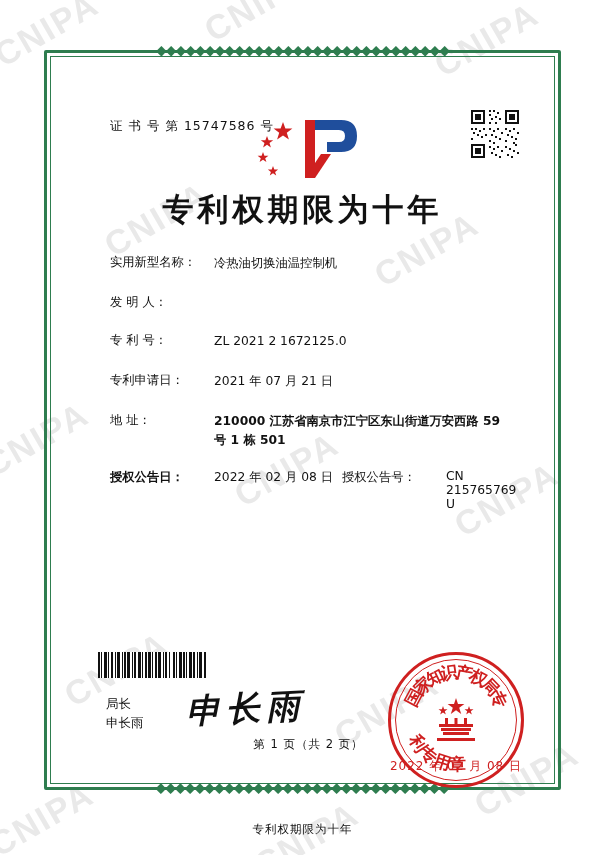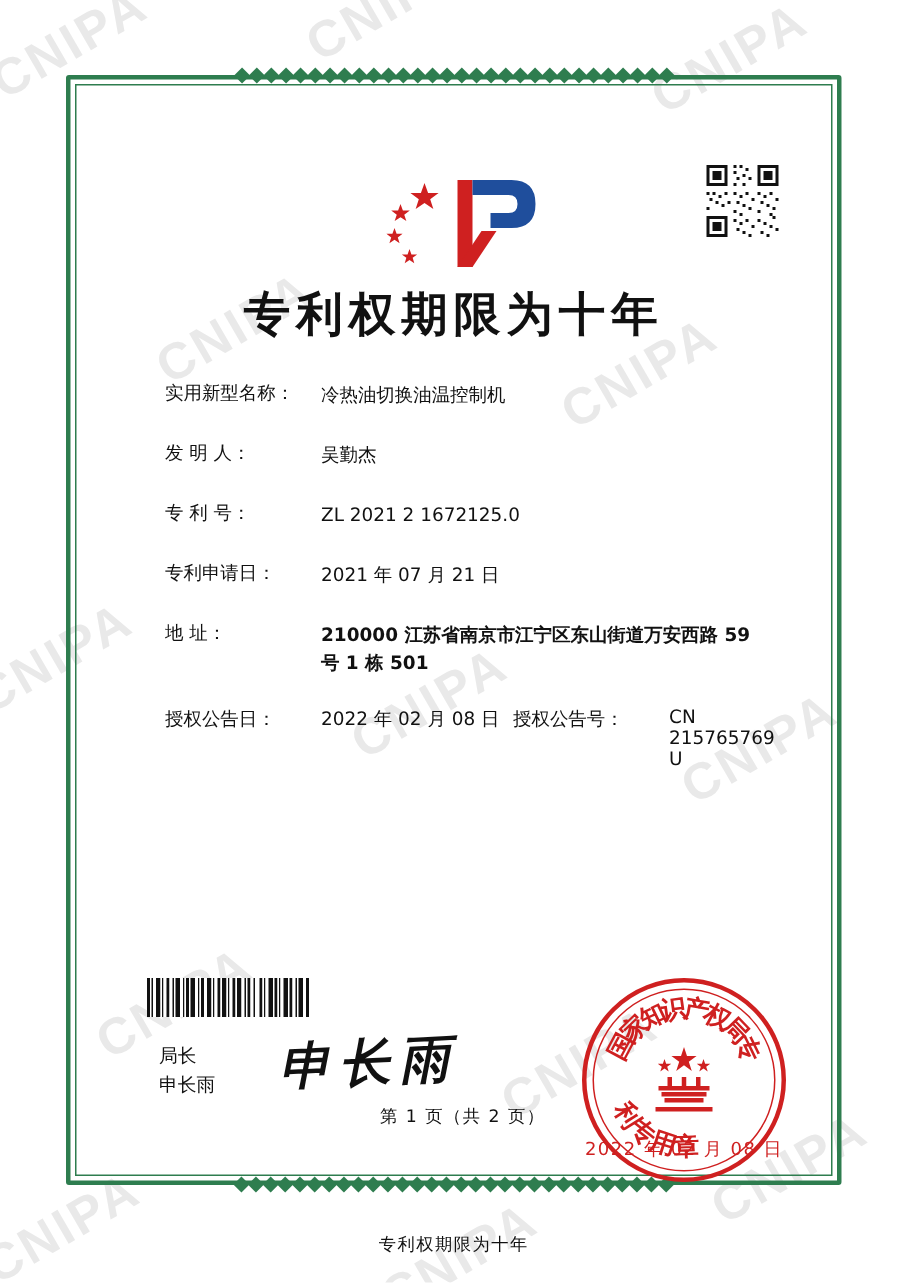--- a/index.html
+++ b/index.html
@@ -167,21 +167,21 @@
   }
   .row.addr { margin-bottom: 19px; justify-content: center; }
   .row.addr .val { max-width: 330px; font-weight: bold; }
 
   .grantrow {
     display: flex;
     align-items: flex-start;
     margin-bottom: 8px;
     font-size: 12.3px;
   }
-  .grantrow .g1lbl { width: 104px; flex: 0 0 104px; }
+  .grantrow .g1lbl { width: 104px; flex: 0 0 104px; font-weight: bold; }
   .grantrow .g1val { flex: 0 0 128px; }
   .grantrow .g2lbl { flex: 0 0 104px; }
   .grantrow .g2val { flex: 1; }
 
   
   .paras {
     position: absolute;
     left: 52px;
     right: 42px;
     top: 437px;
@@ -321,20 +321,21 @@
 
 <div class="cert">
   <div class="border-outer"></div>
   <div class="border-inner"></div>
 
   <div class="deco-top">◆◆◆◆◆◆◆◆◆◆◆◆◆◆◆◆◆◆◆◆◆◆◆◆◆◆◆◆◆◆</div>
   <div class="deco-bottom">◆◆◆◆◆◆◆◆◆◆◆◆◆◆◆◆◆◆◆◆◆◆◆◆◆◆◆◆◆◆</div>
 
   <div class="content">
 
+    <div class="cert-no">证 书 号 第 15747586 号</div>
 
     <div class="qr">
       <svg viewBox="0 0 52 52" width="52" height="52" aria-hidden="true">
         <rect x="0" y="0" width="52" height="52" fill="#ffffff"></rect>
         <g fill="#111111">
           <rect x="2" y="2" width="14" height="14"></rect>
             <rect x="4" y="4" width="10" height="10" fill="#fff"></rect>
             <rect x="6" y="6" width="6" height="6"></rect>
           <rect x="36" y="2" width="14" height="14"></rect>
             <rect x="38" y="4" width="10" height="10" fill="#fff"></rect>
@@ -414,21 +415,20 @@
 
     <div class="title">专利权期限为十年</div>
 
     <div class="fields">
       <div class="row">
         <div class="lbl">实用新型名称：</div>
         <div class="val">冷热油切换油温控制机</div>
       </div>
       <div class="row">
         <div class="lbl">发  明  人：</div>
-        <div class="val">吴勤杰</div>
       </div>
       <div class="row">
         <div class="lbl">专  利  号：</div>
         <div class="val">ZL 2021 2 1672125.0</div>
       </div>
       <div class="row">
         <div class="lbl">专利申请日：</div>
         <div class="val">2021 年 07 月 21 日</div>
       </div>
       <div class="row addr">

